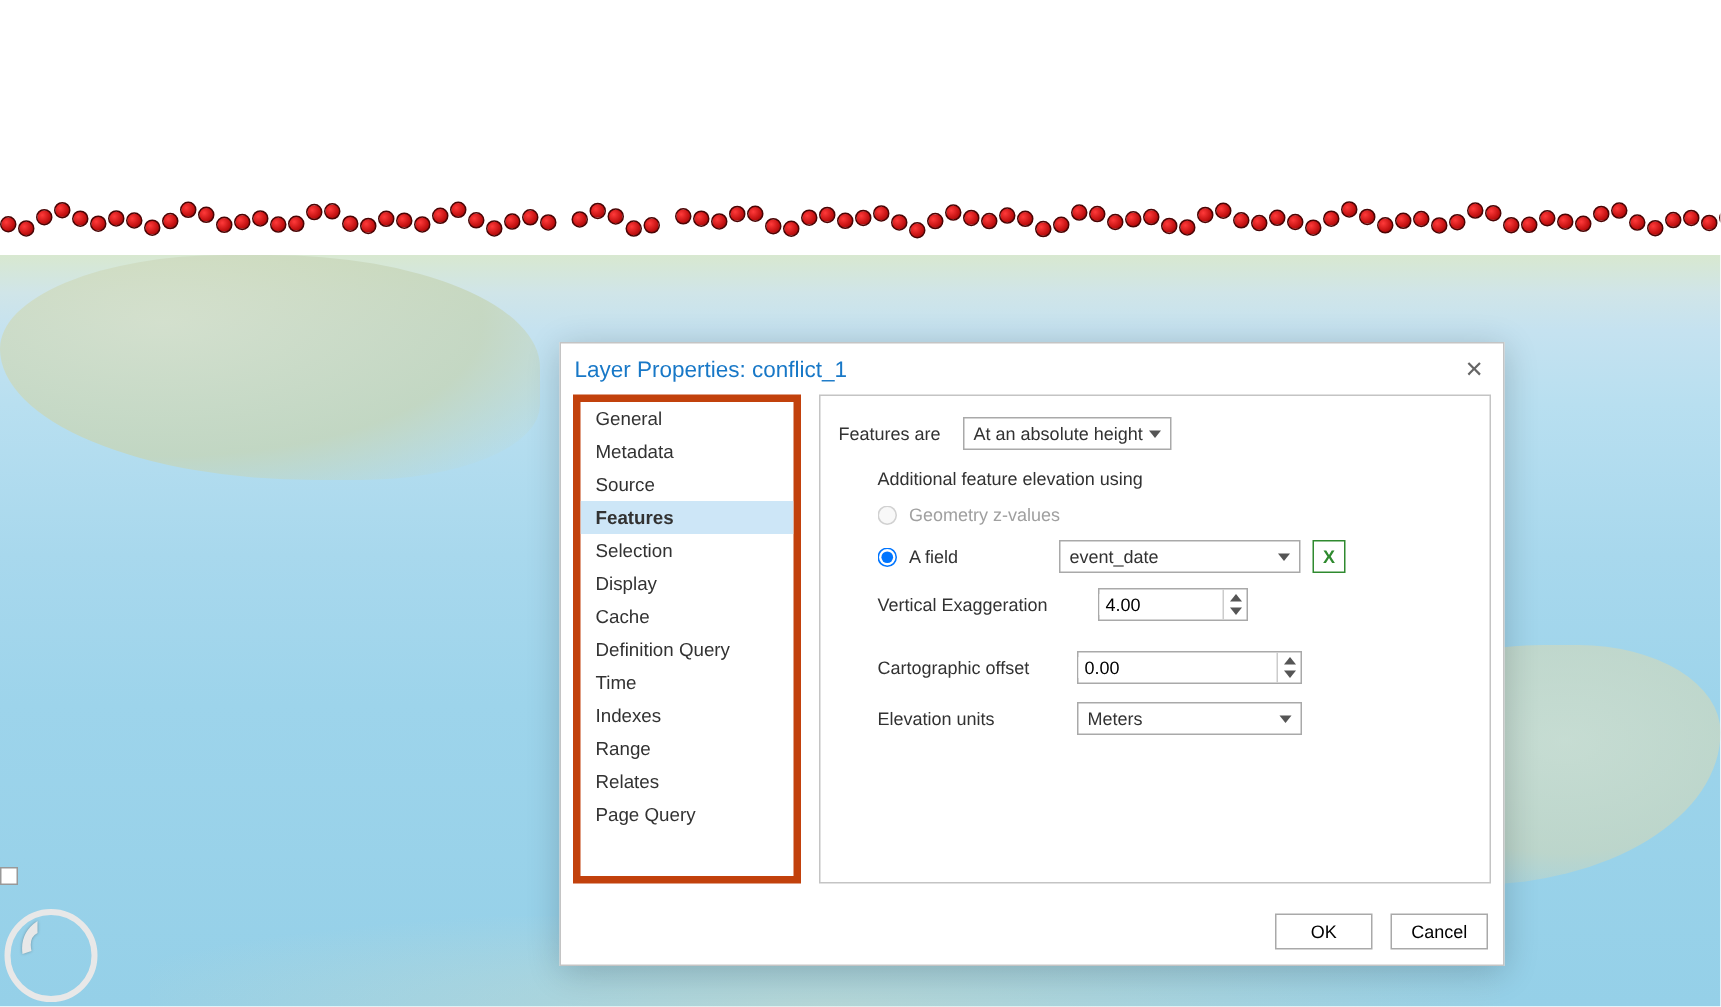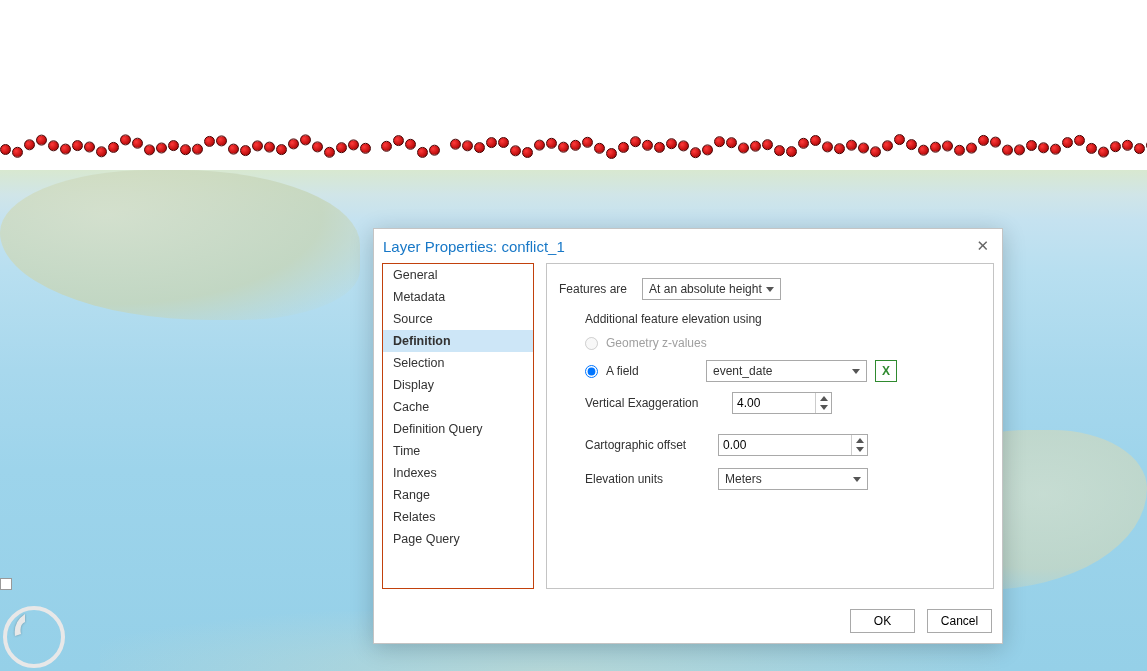--- a/index.html
+++ b/index.html
@@ -92,21 +92,21 @@
 
     .dlg-body {
       display:flex;
       gap: 12px;
       padding: 0 8px 0 8px;
     }
 
     .side-list {
       width: 152px;
       height: 326px;
-      border: 1px solid #c2410c;
+      border: 5px solid #c2410c;
       overflow-y: scroll;
       background:#fff;
     }
     .side-list::-webkit-scrollbar { width:12px; }
     .side-list::-webkit-scrollbar-track { background:#efefef; }
     .side-list::-webkit-scrollbar-thumb { background:#c5c5c5; }
     .side-item {
       padding: 4px 10px;
       color:#323232;
       font-size: 12.5px;
@@ -314,21 +314,21 @@
   <div class="dlg-titlebar">
     <span>Layer Properties: conflict_1</span>
     <span class="close-x">✕</span>
   </div>
 
   <div class="dlg-body">
     <div class="side-list" id="sidelist">
         <div class="side-item">General</div>
         <div class="side-item">Metadata</div>
         <div class="side-item">Source</div>
-        <div class="side-item selected">Definition</div>
+        <div class="side-item selected">Features</div>
         <div class="side-item">Selection</div>
         <div class="side-item">Display</div>
         <div class="side-item">Cache</div>
         <div class="side-item">Definition Query</div>
         <div class="side-item">Time</div>
         <div class="side-item">Indexes</div>
         <div class="side-item">Range</div>
         <div class="side-item">Relates</div>
         <div class="side-item">Page Query</div>
       </div>

